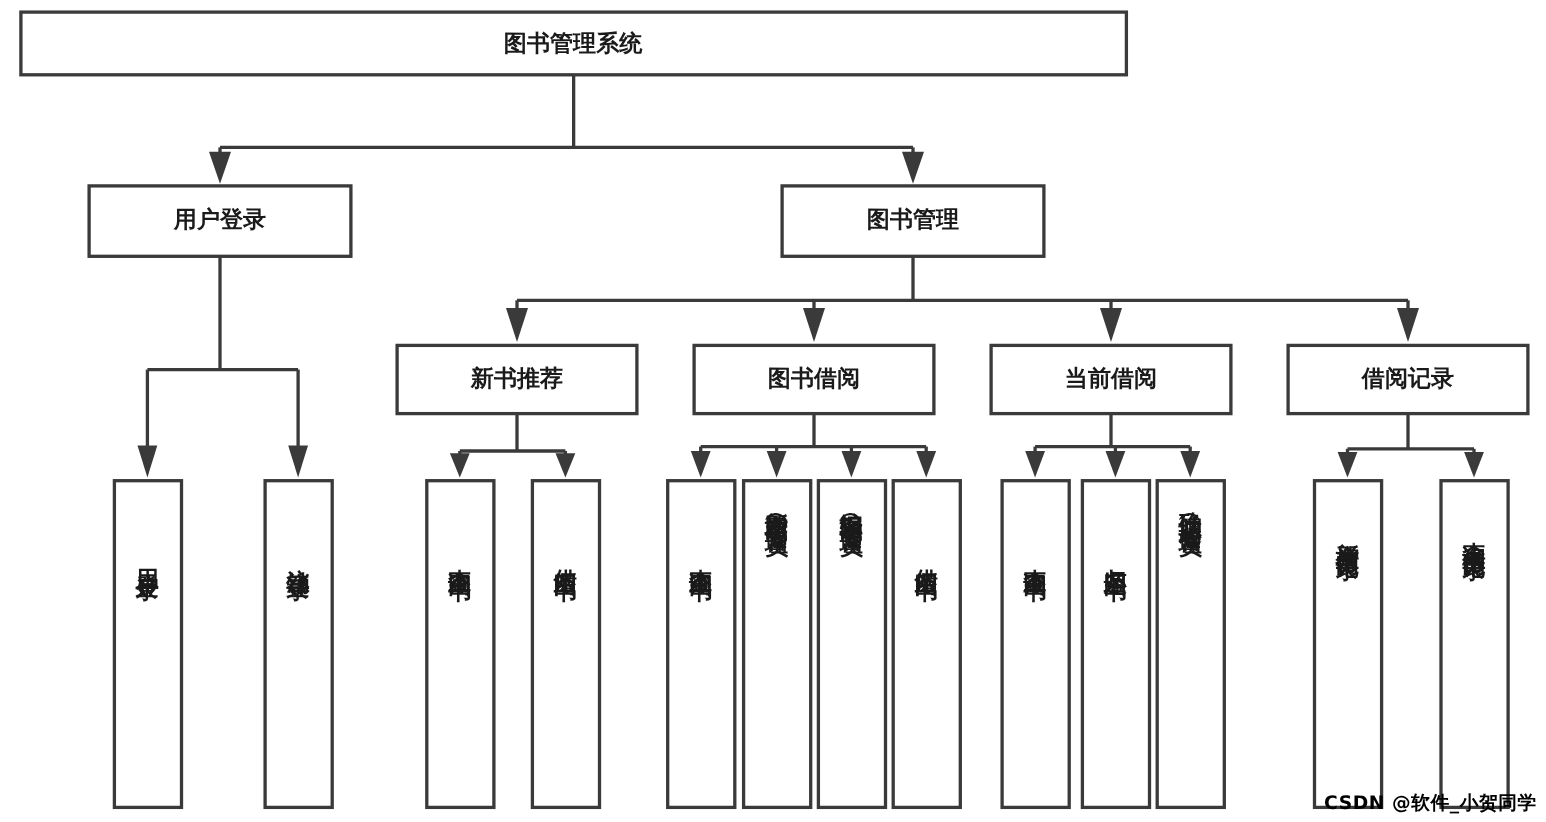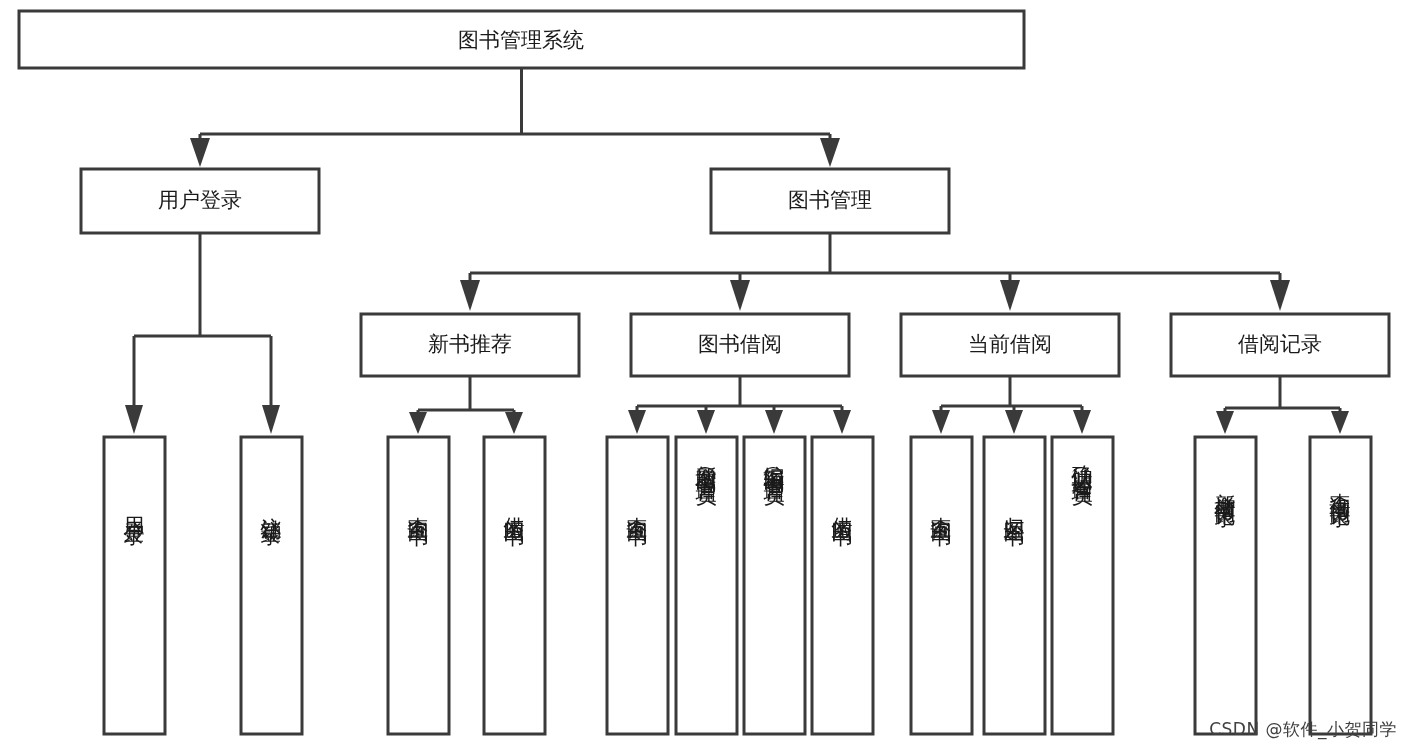--- a/index.html
+++ b/index.html
@@ -12,20 +12,21 @@
     width: 1405px;
     height: 747px;
     overflow: hidden;
     font-family: "DejaVu Sans", "Liberation Sans", sans-serif;
   }
   #diagram-root {
     position: relative;
     width: 1405px;
     height: 747px;
     background: #ffffff;
+    font-weight: bold;
   }
   svg.diagram-canvas {
     position: absolute;
     left: 0;
     top: 0;
     width: 1405px;
     height: 747px;
     display: block;
   }
   .node-box {
@@ -57,21 +58,21 @@
   .arrow-head {
     fill: #3a3a3a;
     stroke: none;
   }
   .watermark-text {
     position: absolute;
     right: 8px;
     bottom: 6px;
     font-family: "DejaVu Sans", "Liberation Sans", sans-serif;
     font-size: 17px;
-    color: #404040;
+    color: #000000;
     white-space: nowrap;
     letter-spacing: 0.5px;
     pointer-events: none;
   }
 </style>
 </head>
 <body>
 
 <div id="diagram-root">
 

